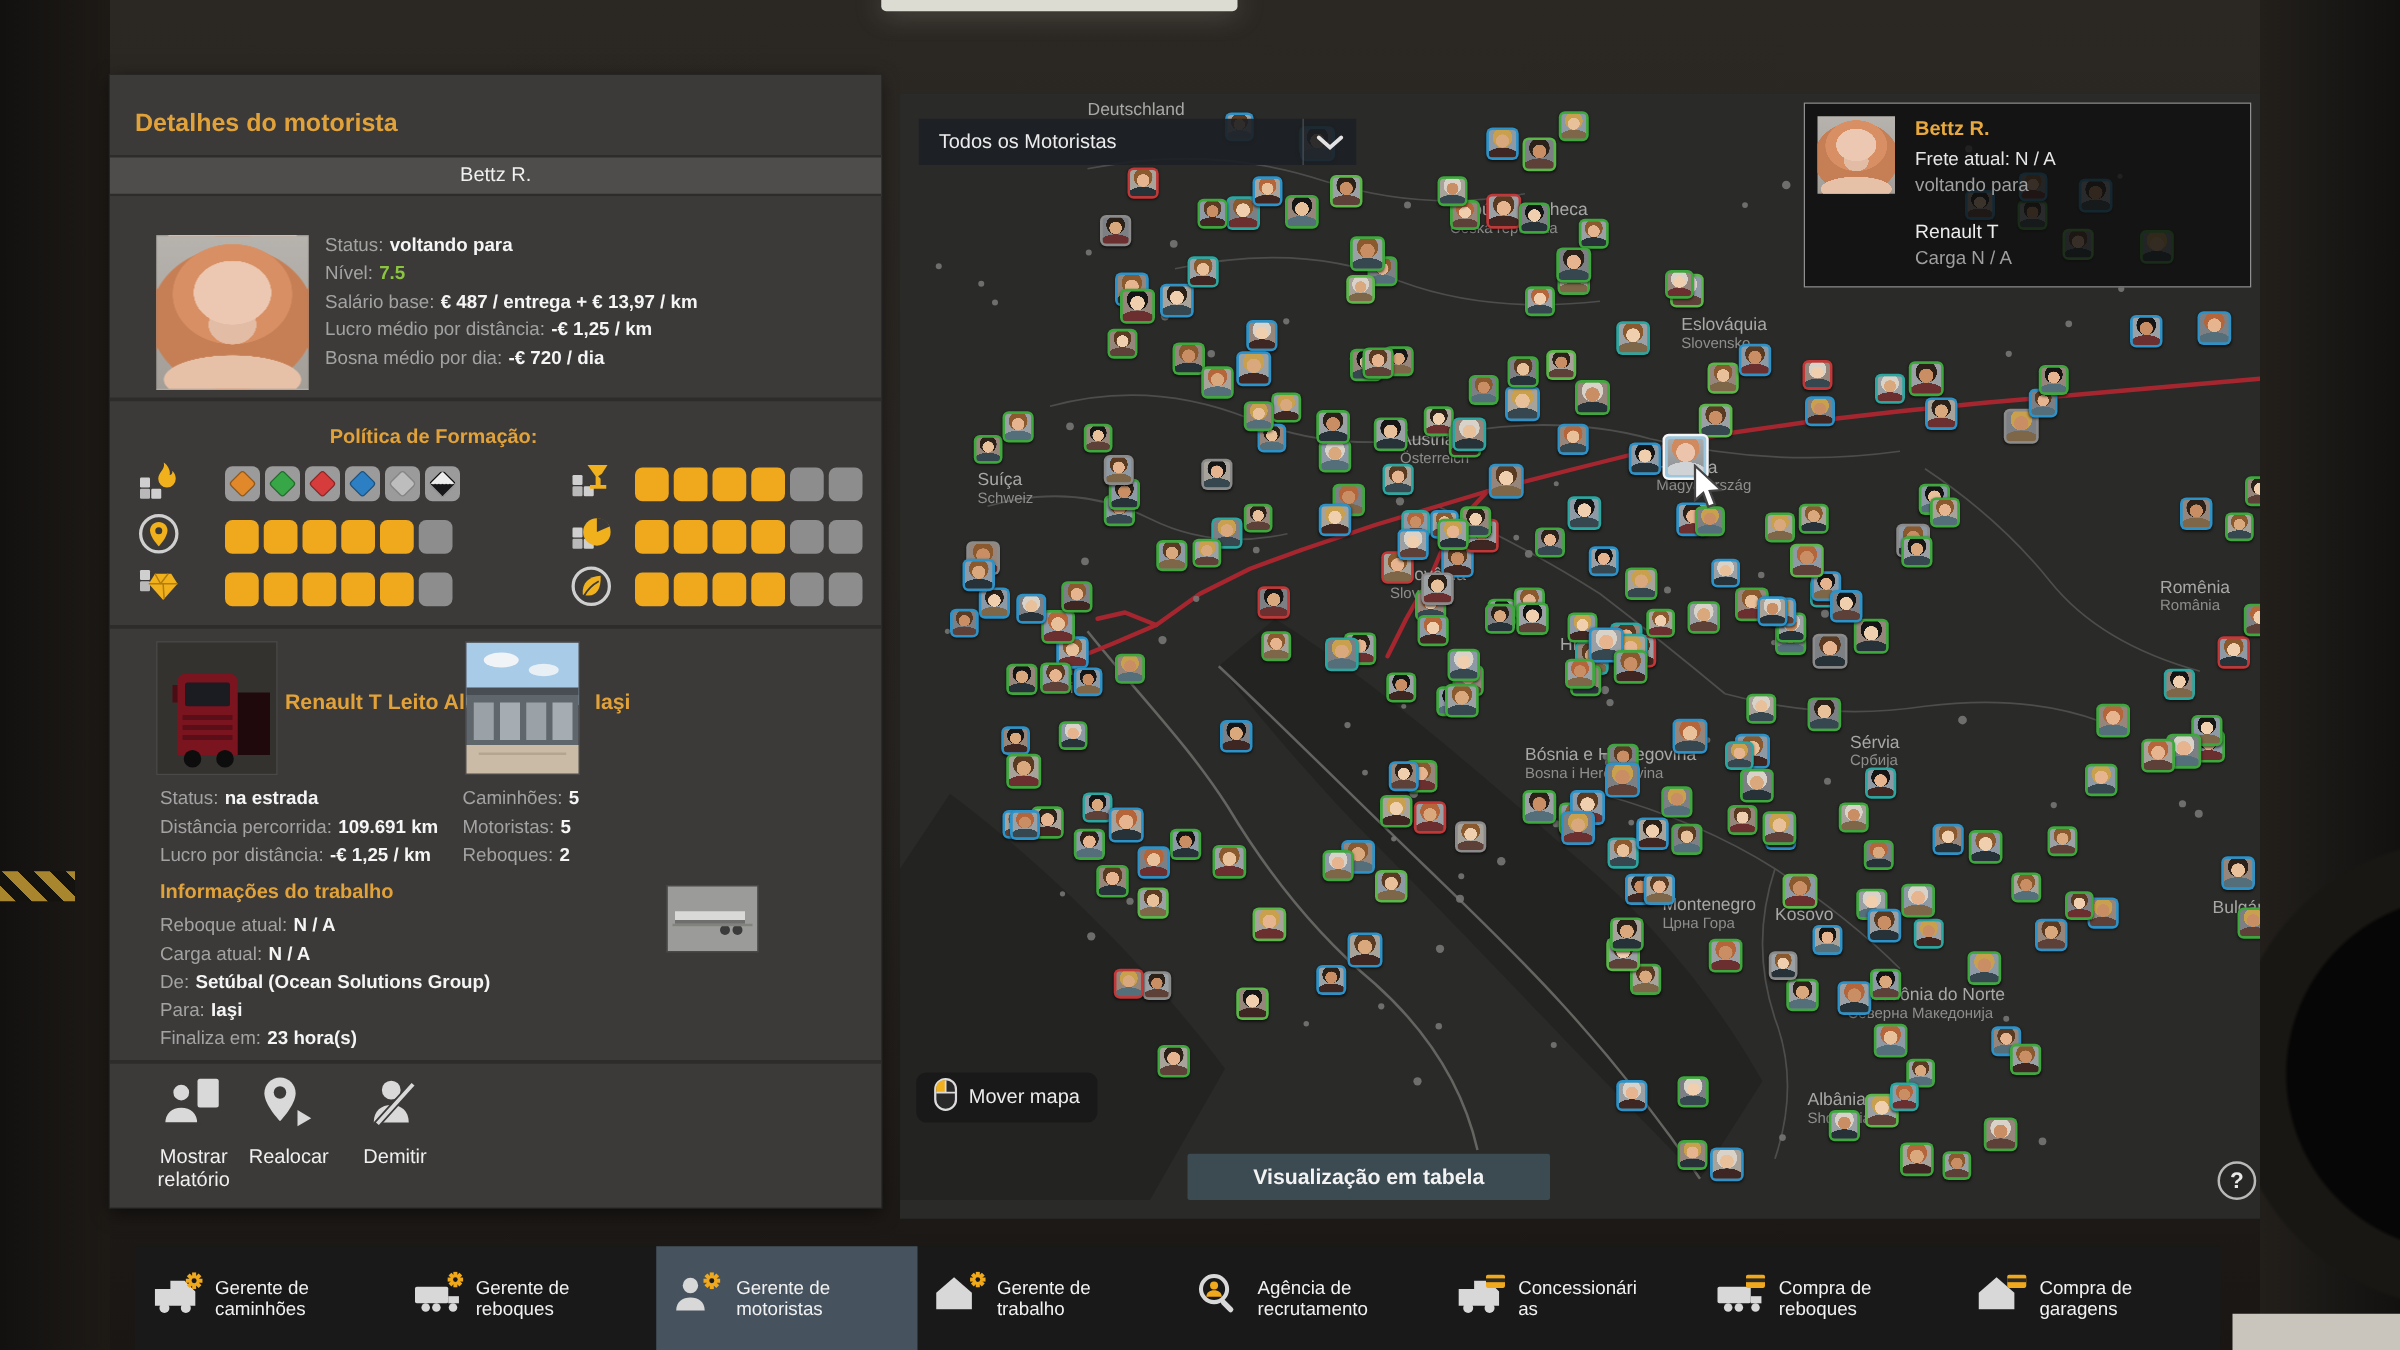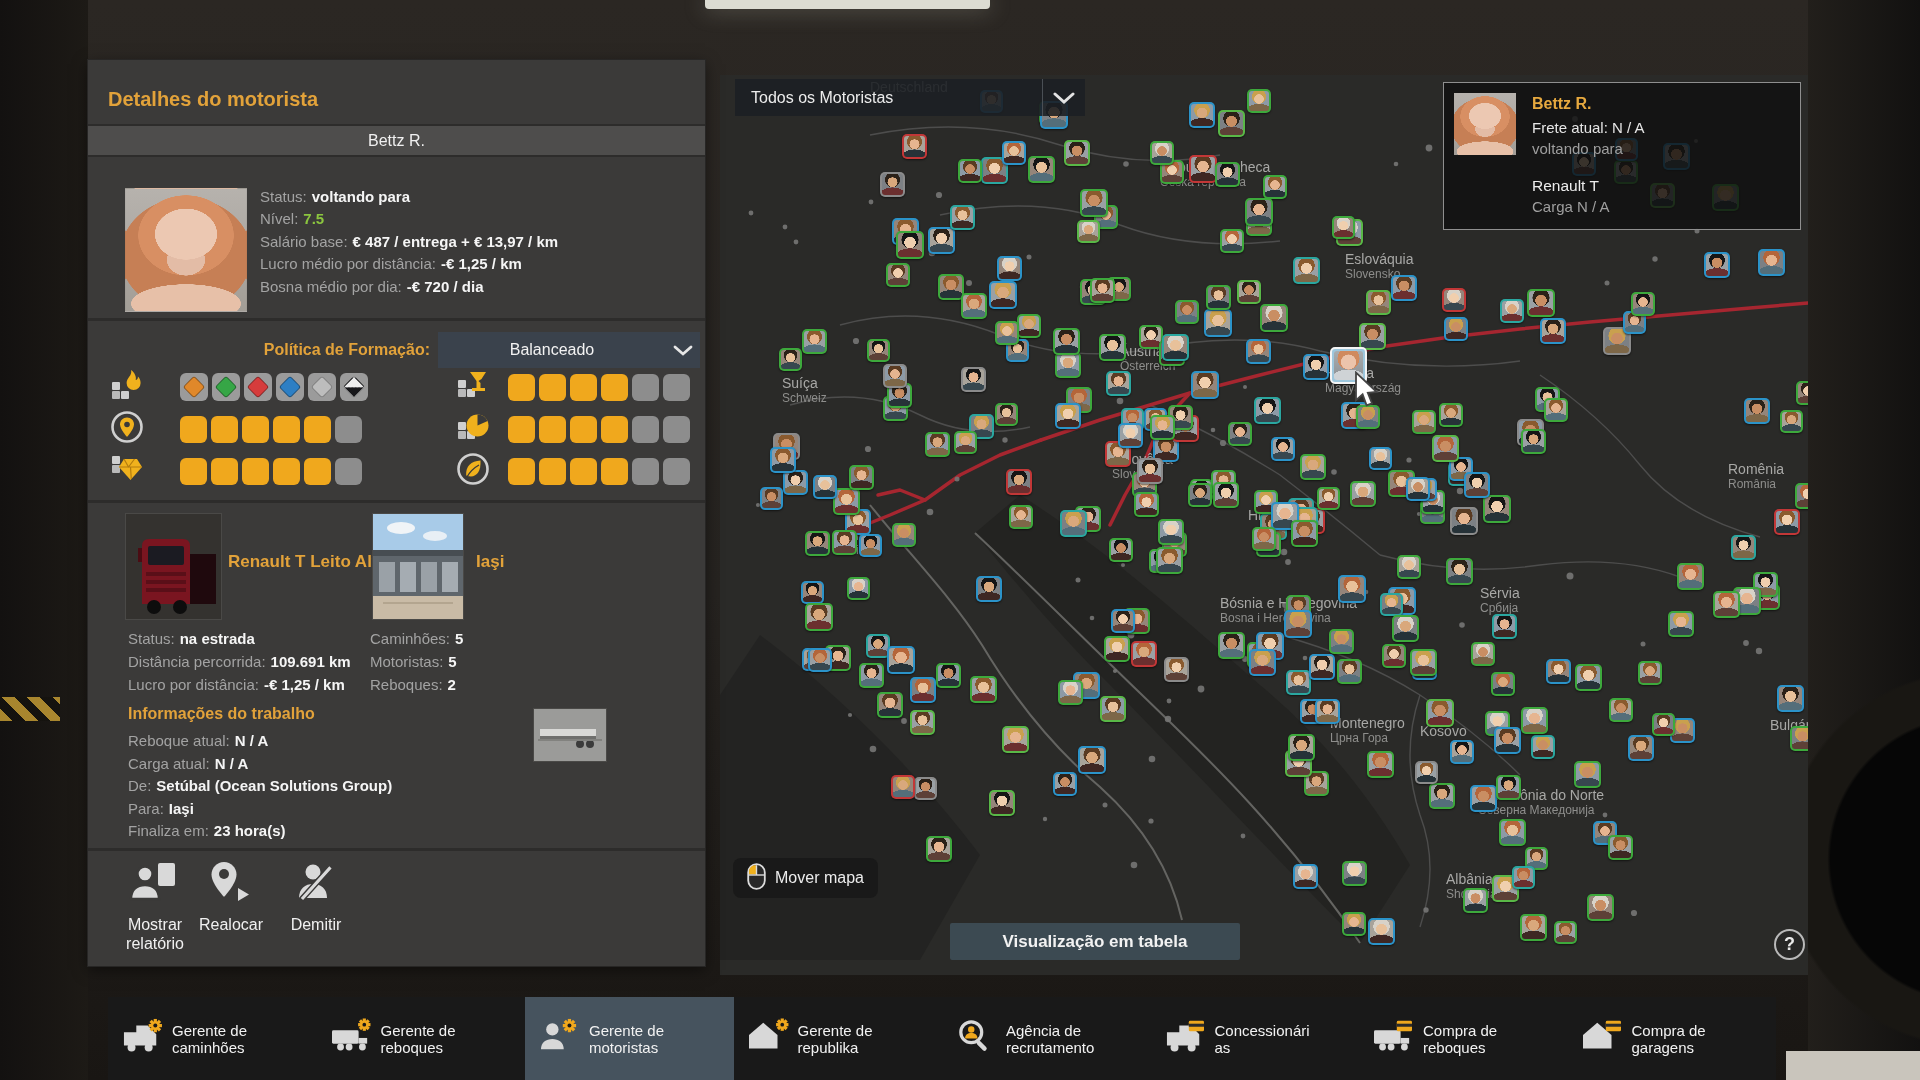--- a/index.html
+++ b/index.html
@@ -62,21 +62,21 @@
   .action{position:absolute;top:800px;width:110px;display:flex;flex-direction:column;align-items:center;gap:5px;color:#f0f0f0;font-size:16px;text-align:center;line-height:19px;cursor:pointer;}
   
   .map{position:absolute;left:720px;top:75px;width:1088px;height:900px;background:#2a2a28;overflow:hidden;z-index:5;}
   .map svg.base{position:absolute;left:0;top:0;}
   .clabel{position:absolute;color:#a8a8a6;font-size:14px;white-space:nowrap;z-index:2;}
   .clabel .sub{display:block;font-size:12px;color:#8e8e8c;margin-top:0px;}
   .marker{position:absolute;border-radius:5px;box-shadow:0 1px 2px rgba(0,0,0,.55);z-index:3;cursor:pointer;}
   .marker .face{position:absolute;inset:2px;border-radius:3px;}
   .marker.sel{border:2px solid #f5f5f5;z-index:4;}
   .cursor{position:absolute;left:634px;top:296px;z-index:9;}
-  .map-dd{position:absolute;left:15px;top:4px;width:350px;height:37px;background:rgba(28,31,35,.9);display:flex;align-items:center;z-index:5;cursor:pointer;}
+  .map-dd{position:absolute;left:15px;top:20px;width:350px;height:37px;background:rgba(28,31,35,.9);display:flex;align-items:center;z-index:5;cursor:pointer;}
   .map-dd .txt{flex:1;padding-left:16px;font-size:16px;color:#ececec;}
   .map-dd .chev{width:42px;height:100%;border-left:1px solid #4a4f55;display:flex;align-items:center;justify-content:center;}
   .drv-card{position:absolute;left:723px;top:7px;width:356px;height:146px;background:rgba(16,16,16,.82);border:1px solid #8f8f8f;z-index:5;}
   .drv-card .pt{position:absolute;left:10px;top:10px;width:62px;height:62px;}
   .drv-card .nm{position:absolute;left:88px;top:12px;font-size:16px;font-weight:bold;color:#e7a93f;}
   .drv-card .l1{position:absolute;left:88px;top:36px;font-size:15px;color:#e6e6e6;}
   .drv-card .l2{position:absolute;left:88px;top:57px;font-size:15px;color:#9f9f9f;}
   .drv-card .tk{position:absolute;left:88px;top:94px;font-size:15.5px;color:#ececec;}
   .drv-card .cg{position:absolute;left:88px;top:115px;font-size:15px;color:#9f9f9f;}
   .hint-chip{position:absolute;left:13px;top:783px;height:40px;background:rgba(24,24,24,.85);border-radius:8px;display:flex;align-items:center;gap:9px;padding:0 14px;z-index:5;color:#ececec;font-size:16px;}
@@ -109,28 +109,20 @@
     <div class="portrait portrait-lg"></div>
     <div class="stats" id="driver-stats">
         <div class="stat-line"><span class="lbl">Status:</span><span class="val">voltando para</span></div>
         <div class="stat-line"><span class="lbl">Nível:</span><span class="val" style="color: rgb(139, 197, 63);">7.5</span></div>
         <div class="stat-line"><span class="lbl">Salário base:</span><span class="val">€ 487 / entrega + € 13,97 / km</span></div>
         <div class="stat-line"><span class="lbl">Lucro médio por distância:</span><span class="val">-€ 1,25 / km</span></div>
         <div class="stat-line"><span class="lbl">Bosna médio por dia:</span><span class="val">-€ 720 / dia</span></div>
       </div>
     <div class="divider" style="top:258px"></div>
     <div class="policy-label">Política de Formação:</div>
-    <div class="policy-dd">
-      <span class="dd-text">Balanceado</span>
-      <span class="dd-chev">
-        <svg width="20" height="11" viewBox="0 0 20 11">
-            <path d="M2 2 L10 9 L18 2" fill="none" stroke="#e6e6e6" stroke-width="2.8" stroke-linecap="round"></path>
-          </svg>
-      </span>
-    </div>
     <div class="skills" id="skills-grid">
         <span class="ic"><svg width="34" height="34" viewBox="0 0 34 34">
             <rect x="2" y="14" width="8" height="8" rx="1" fill="#cfcfcf"></rect>
             <rect x="2" y="23" width="8" height="8" rx="1" fill="#b9b9b9"></rect>
             <rect x="11" y="23" width="8" height="8" rx="1" fill="#cfcfcf"></rect>
             <path d="M21 2c1.6 5.5-4.4 7.7-4.4 13a7 7 0 0 0 14 0c0-2.7-1.1-4.9-2.7-6.5.3 2.2-.9 3.5-2.2 3.5.9-2.8-.9-7.4-4.7-10z" fill="#f0b11d"></path>
           </svg></span>
         <div class="hzrow">
           <div class="hz">
             <i style="background: rgb(224, 136, 42);"></i>
@@ -1334,21 +1326,21 @@
             <path d="M17 5 L32 18 V32 H2 V18 Z" fill="#d8d8d8"></path>
             <g>
               <circle cx="37" cy="7" r="4.03" fill="#f0a81d"></circle>
               <rect x="35.3" y="0.5" width="3.4" height="13" fill="#f0a81d" transform="rotate(0 37 7)"></rect>
               <rect x="35.3" y="0.5" width="3.4" height="13" fill="#f0a81d" transform="rotate(45 37 7)"></rect>
               <rect x="35.3" y="0.5" width="3.4" height="13" fill="#f0a81d" transform="rotate(90 37 7)"></rect>
               <rect x="35.3" y="0.5" width="3.4" height="13" fill="#f0a81d" transform="rotate(135 37 7)"></rect>
               <circle cx="37" cy="7" r="1.95" fill="#191919"></circle>
             </g>
           </svg></span>
-        <span class="lab">Gerente de republika</span>
+        <span class="lab">Gerente de trabalho</span>
       </div>
       <div class="nav-item">
         <span><svg width="42" height="38" viewBox="0 0 44 40">
             <circle cx="17" cy="15" r="11" fill="none" stroke="#d8d8d8" stroke-width="3.4"></circle>
             <rect x="25" y="23" width="13" height="4.6" rx="2.2" transform="rotate(45 25 23)" fill="#d8d8d8"></rect>
             <circle cx="17" cy="12" r="3.4" fill="#f0a81d"></circle>
             <path d="M10.5 21.5c0-3.8 2.9-5.6 6.5-5.6s6.5 1.8 6.5 5.6z" fill="#f0a81d"></path>
           </svg></span>
         <span class="lab">Agência de recrutamento</span>
       </div>

